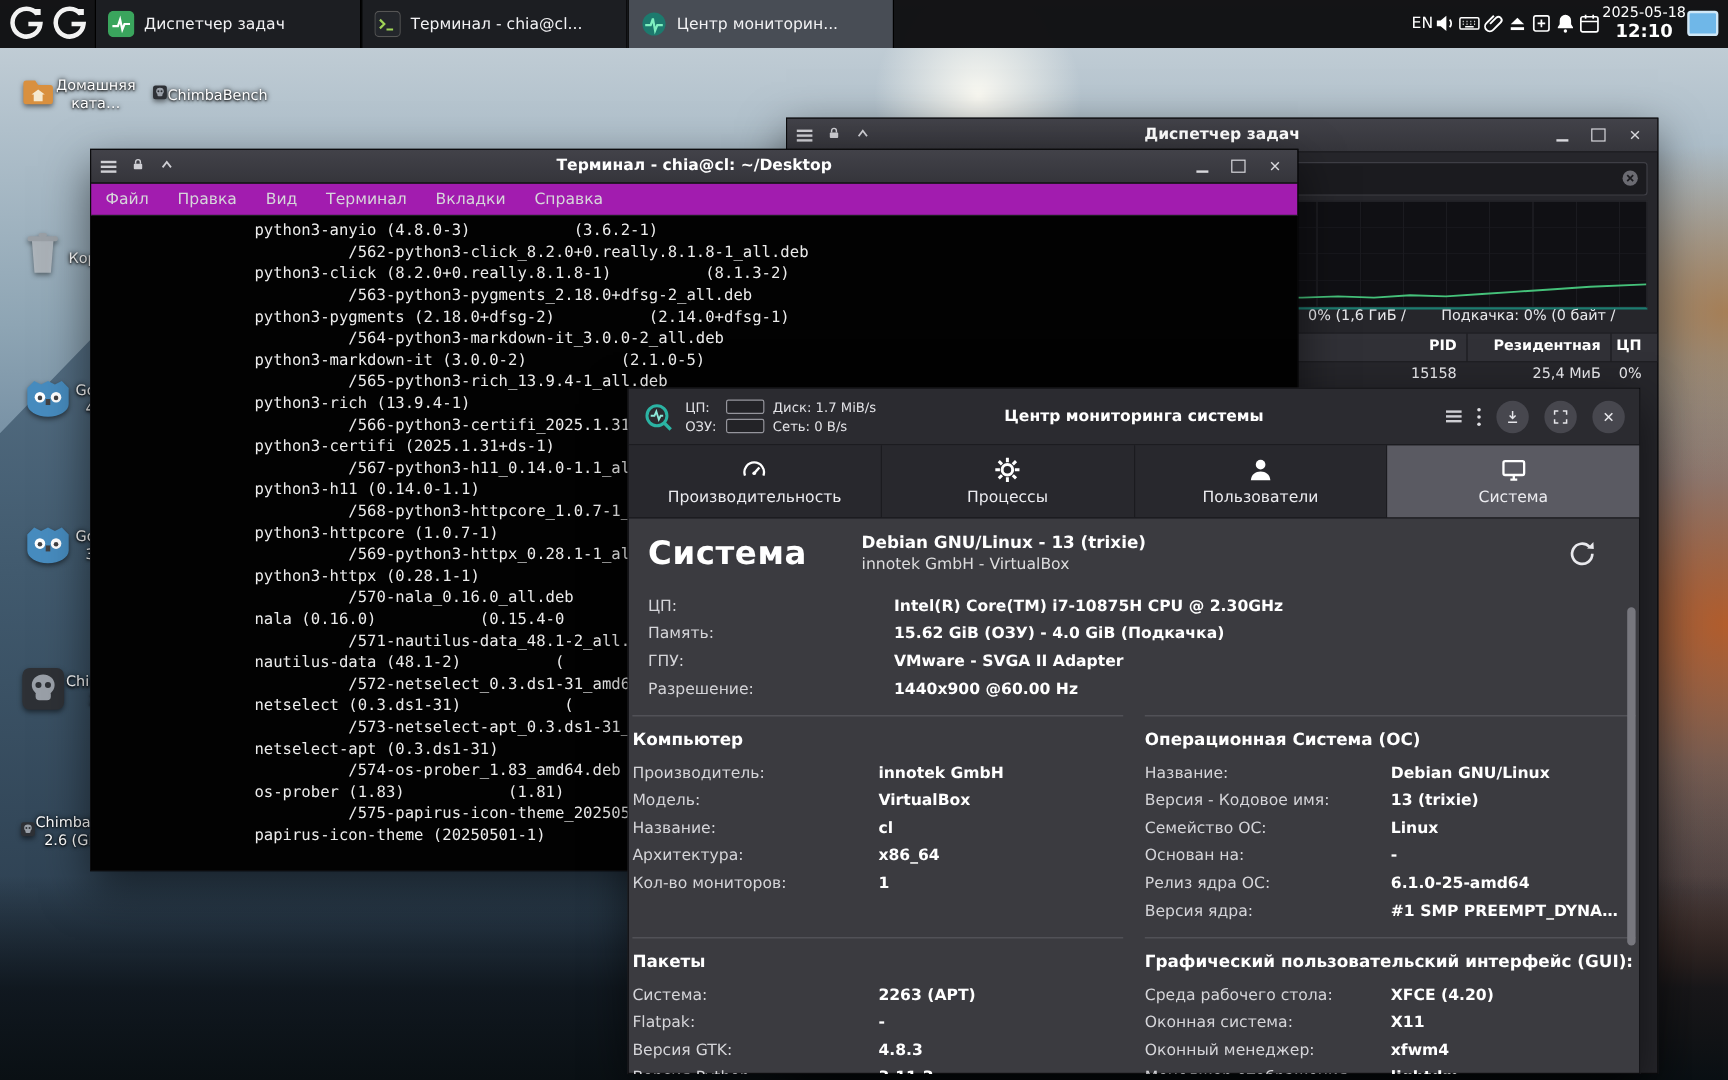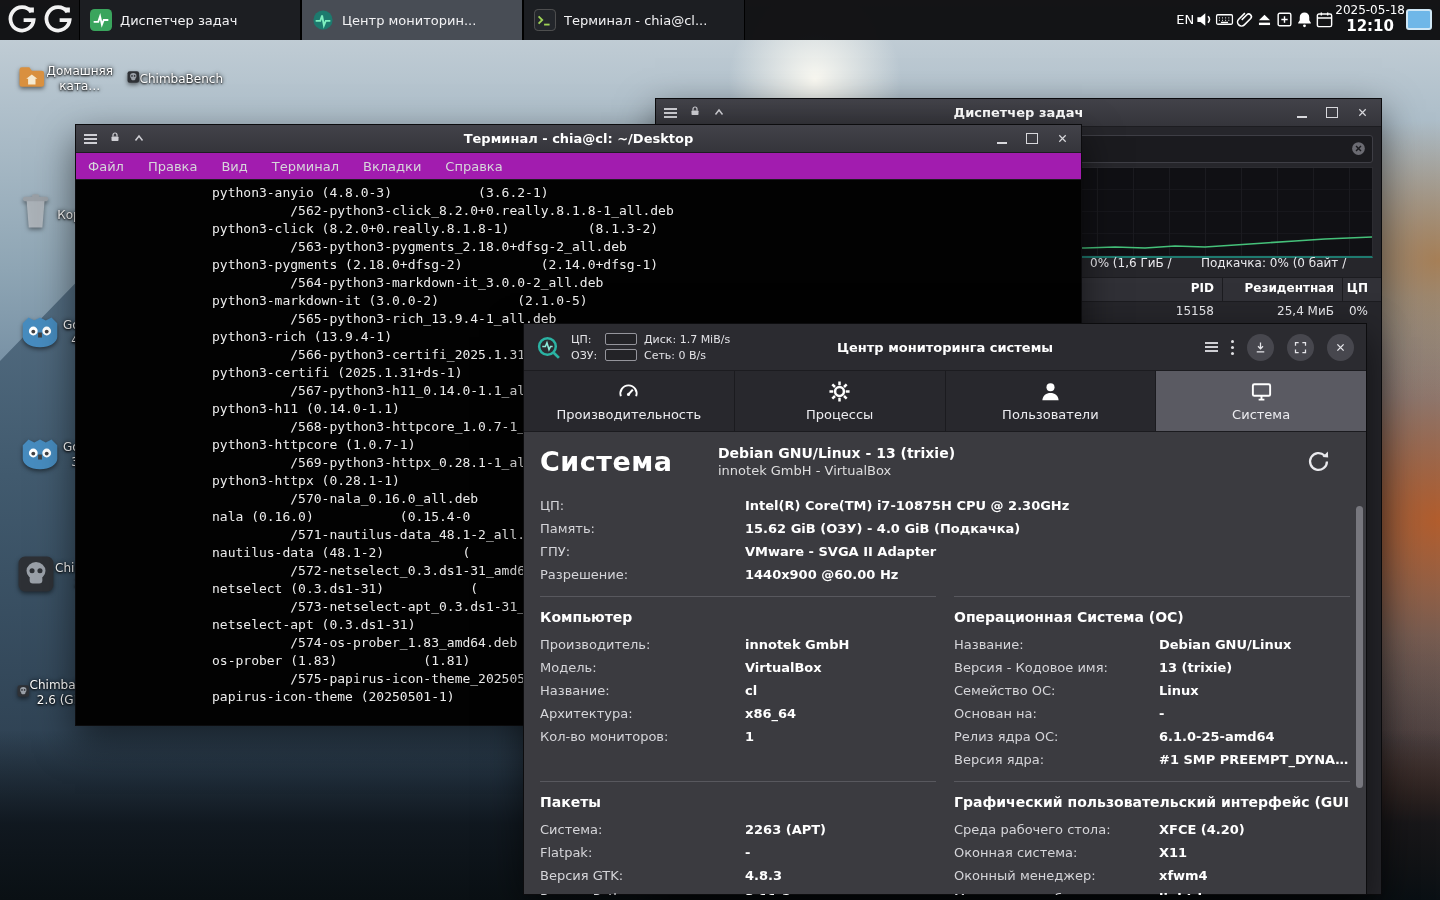--- a/index.html
+++ b/index.html
@@ -101,21 +101,21 @@
   .sys-hero{display:flex;align-items:center;padding:12px 16px 10px;height:34px}
   .sys-title{font-size:27px;font-weight:bold;color:#fff;width:178px;letter-spacing:.5px}
   .sys-sub .l1{font-size:14px;font-weight:bold;color:#fff}
   .sys-sub .l2{font-size:13px;color:#dededf;margin-top:2px}
   .refresh-btn{margin-left:auto;margin-right:18px;width:27px;height:27px}
   .refresh-btn svg{width:100%;height:100%}
   .info-block{padding:6px 16px 10px}
   .irow{display:flex;align-items:center;height:23px;font-size:13px}
   .irow .lbl{width:205px;color:#d5d5d9;flex:none}
   .irow .val{font-weight:bold;color:#fff;white-space:nowrap}
-  .cols{display:flex;gap:18px;padding:0 16px}
+  .cols{display:flex;gap:18px;padding:0 3px}
   .col{flex:1;min-width:0}
   .sec-heading{font-size:14px;font-weight:bold;color:#fff;padding:12px 0 8px;border-top:1px solid #58585e;
     white-space:nowrap;overflow:hidden}
   .mon-scroll{position:absolute;right:2px;top:6px;bottom:6px;width:9px}
   .mon-scroll .thumb{position:absolute;left:1px;width:7px;top:68px;height:282px;background:#77777e;border-radius:4px}
 
   
   .panel{position:absolute;top:0;left:0;width:1440px;height:40px;background:rgba(13,13,16,.97);
     display:flex;align-items:center;z-index:50;color:#fff}
   .p-logo{width:30px;height:30px;margin-left:7px;flex:none}
@@ -590,35 +590,35 @@
         </svg>
     </span>
 
     <div class="task-btn">
       <span class="ticon"><svg viewBox="0 0 24 24">
             <rect width="24" height="24" rx="5" fill="#3aa55d"></rect>
             <polyline points="4,14 9,14 11,8 13,17 15,12 20,12" fill="none" stroke="#fff" stroke-width="2"></polyline>
           </svg></span>
       <span class="task-label">Диспетчер задач</span>
     </div>
-    <div class="task-btn active">
-      <span class="ticon"><svg viewBox="0 0 24 24">
-            <circle cx="12" cy="12" r="10.5" fill="#1d7a6e"></circle>
-            <polyline points="4,13 9,13 11,7 13,18 15,13 20,13" fill="none" stroke="#7ff0c0" stroke-width="2"></polyline>
-          </svg></span>
-      <span class="task-label">Центр мониторин...</span>
-    </div>
     <div class="task-btn">
       <span class="ticon"><svg viewBox="0 0 24 24">
             <rect x=".5" y=".5" width="23" height="23" rx="4" fill="#23262b" stroke="#555"></rect>
             <polyline points="5,8 9,12 5,16" fill="none" stroke="#9fd356" stroke-width="2"></polyline>
             <line x1="11" y1="17" x2="17" y2="17" stroke="#9fd356" stroke-width="2"></line>
           </svg></span>
       <span class="task-label">Терминал - chia@cl...</span>
     </div>
+    <div class="task-btn active">
+      <span class="ticon"><svg viewBox="0 0 24 24">
+            <circle cx="12" cy="12" r="10.5" fill="#1d7a6e"></circle>
+            <polyline points="4,13 9,13 11,7 13,18 15,13 20,13" fill="none" stroke="#7ff0c0" stroke-width="2"></polyline>
+          </svg></span>
+      <span class="task-label">Центр мониторин...</span>
+    </div>
 
     <div class="tray">
       <span class="lang">EN</span>
       <span class="picon">
           <svg viewBox="0 0 24 24" fill="#fff">
             <path d="M3 9v6h4l6 5V4L7 9z"></path>
             <path d="M16.5 8a6 6 0 0 1 0 8" stroke="#fff" stroke-width="2" fill="none"></path>
           </svg>
         </span>
       <span class="picon">

